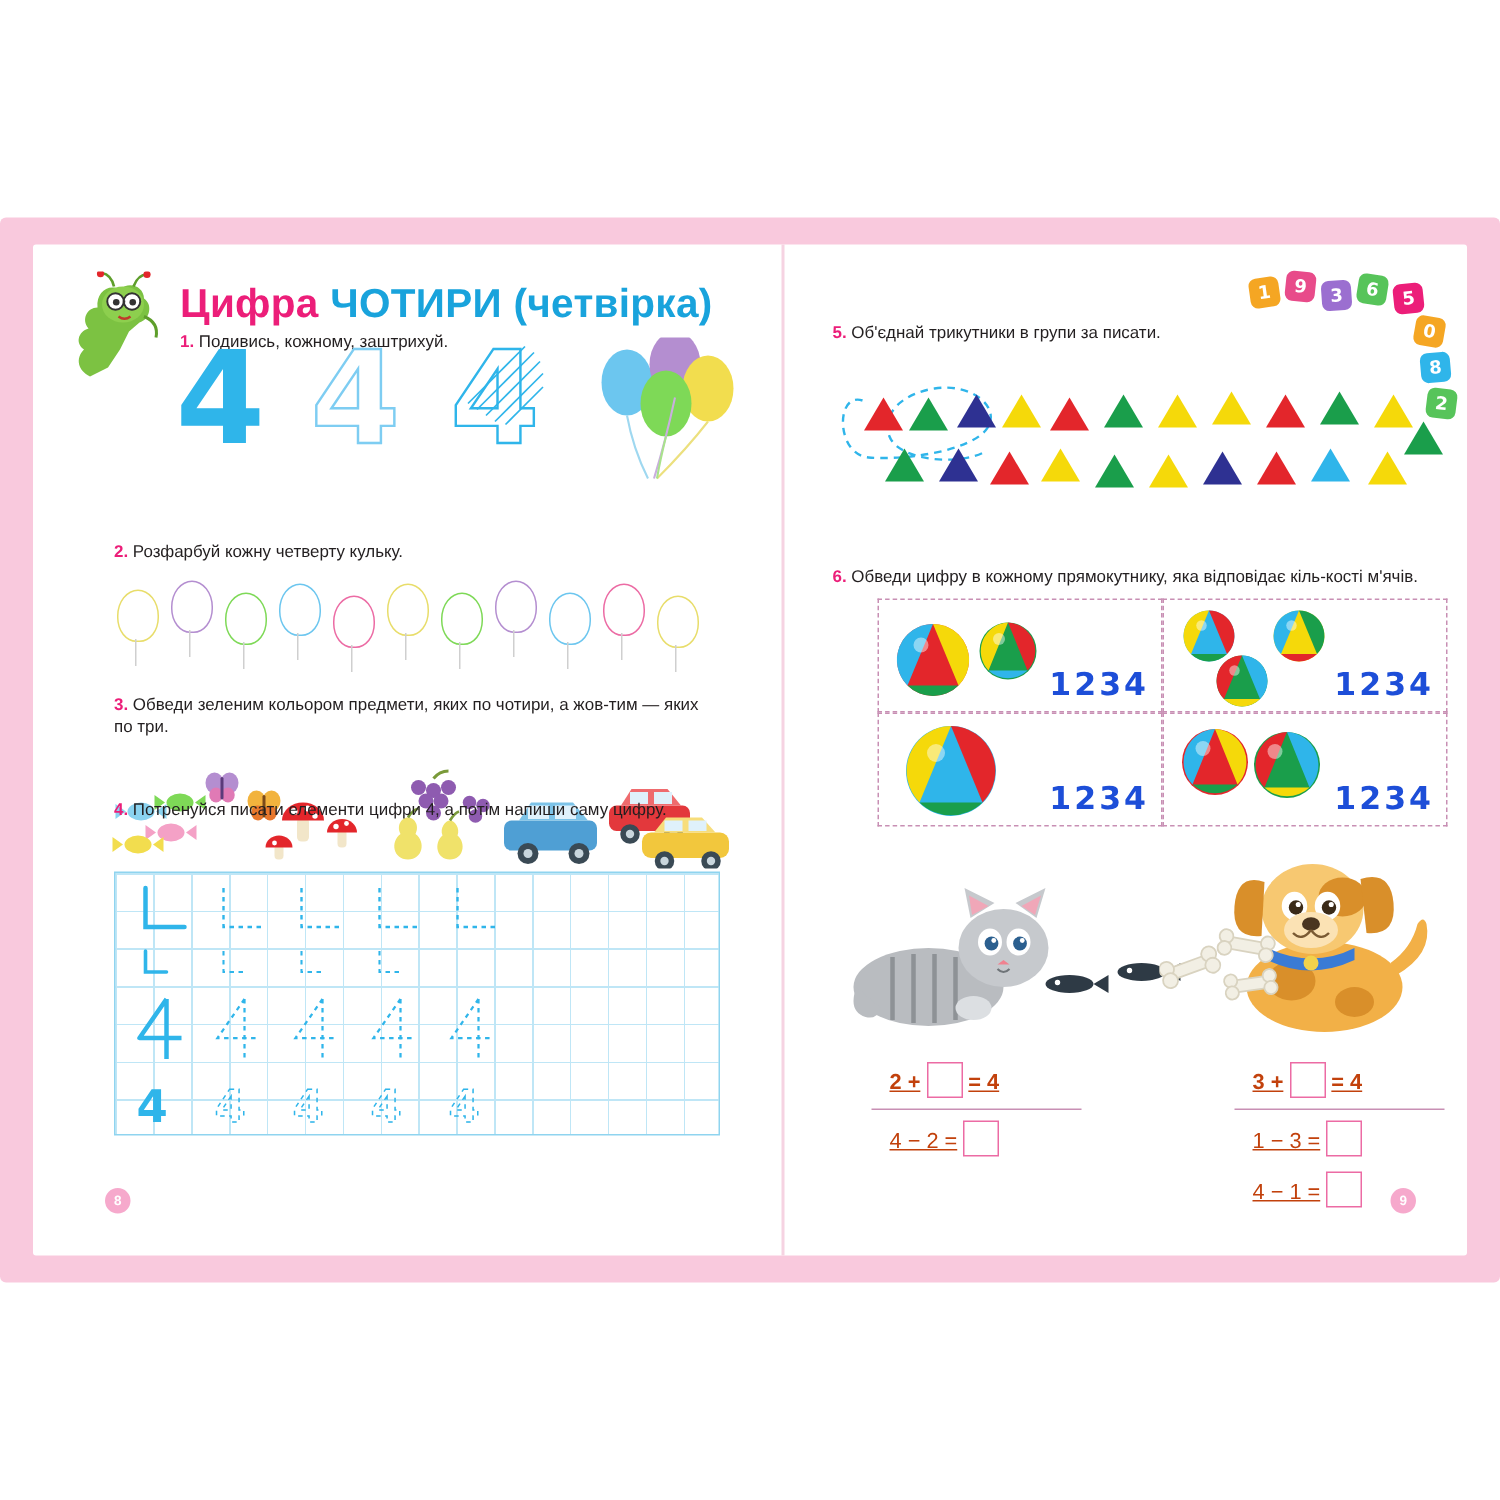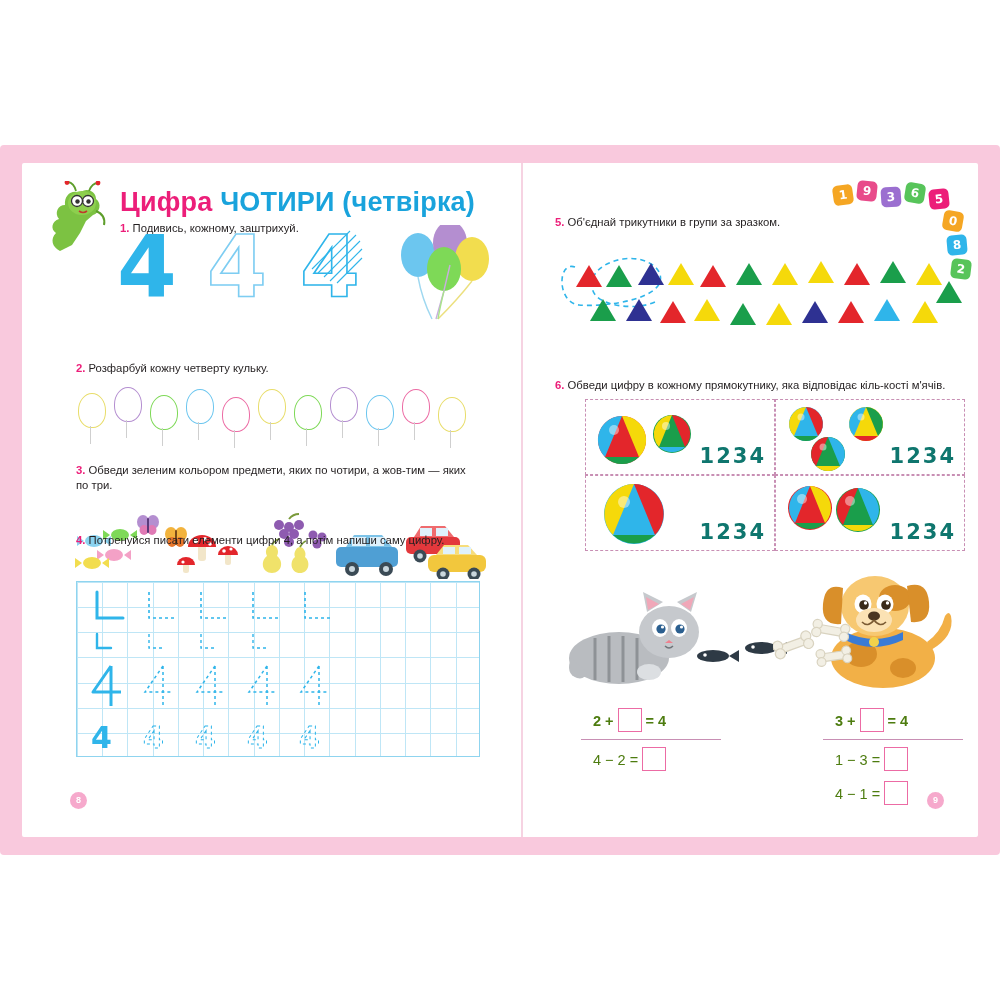--- a/index.html
+++ b/index.html
@@ -68,26 +68,26 @@
     border:1px solid #8fd4ef;
     background:
       repeating-linear-gradient(to right, #bfe6f6 0 1px, transparent 1px 25.25px),
       repeating-linear-gradient(to bottom, #bfe6f6 0 1px, transparent 1px 25.14px);
     box-sizing:border-box;
   }
 
   
   .ballbox{position:absolute;border:1px dashed #c88fb4;box-sizing:border-box;}
   .digits{
-    position:absolute;font-size:21px;font-weight:bold;color:#0f766e;
+    position:absolute;font-size:21px;font-weight:bold;color:#1d4ed8;
     letter-spacing:2px;font-family:"DejaVu Sans",sans-serif;
   }
 
   
-  .eq{position:absolute;font-size:14.5px;color:#4d7c0f;font-weight:bold;white-space:nowrap;}
+  .eq{position:absolute;font-size:14.5px;color:#c2410c;font-weight:bold;white-space:nowrap;text-decoration:underline;}
   .eq.thin{font-weight:normal;}
   .ansbox{display:inline-block;width:22px;height:22px;border:1.6px solid #ec6ba4;vertical-align:-6px;margin:0 4px;}
 
   
   .pgnum{
     position:absolute;width:17px;height:17px;border-radius:50%;
     background:#f6a9cc;color:#ffffff;font-size:9px;font-weight:bold;
     text-align:center;line-height:17px;
   }
 
@@ -340,21 +340,21 @@
       <div class="die" style="left:334px;top:18px;background:#e84b8a;transform:rotate(6deg);">9</div>
       <div class="die" style="left:358px;top:24px;background:#9b6fd0;transform:rotate(-4deg);">3</div>
       <div class="die" style="left:382px;top:20px;background:#57c45a;transform:rotate(9deg);">6</div>
       <div class="die" style="left:406px;top:26px;background:#ec1e79;transform:rotate(-6deg);">5</div>
       <div class="die" style="left:420px;top:48px;background:#f5a623;transform:rotate(10deg);">0</div>
       <div class="die" style="left:424px;top:72px;background:#2fb5ea;transform:rotate(-5deg);">8</div>
       <div class="die" style="left:428px;top:96px;background:#57c45a;transform:rotate(7deg);">2</div>
 
       <div class="task" style="left:32px;top:52px;width:390px;">
         <span class="num">5.</span>
-        <span>Об'єднай трикутники в групи за зразком.</span>
+        <span>Об'єднай трикутники в групи за писати.</span>
       </div>
 
       <div style="position:absolute;left:30px;top:78px;width:420px;height:110px;">
         <svg width="420" height="110">
           <path d="M22 26 C4 20 4 62 26 64 C50 66 92 60 104 46 C116 32 96 14 70 18 C50 21 34 34 40 50 C46 66 86 70 104 60" stroke="#2fb5ea" stroke-width="1.6" fill="none" stroke-dasharray="5 4"></path>
           <g>
             <polygon points="36,24 49,46 23,46" fill="#e3262b"></polygon>
             <polygon points="66,24 79,46 53,46" fill="#1a9e4b"></polygon>
             <polygon points="98,22 111,44 85,44" fill="#2e3192"></polygon>
             <polygon points="128,22 141,44 115,44" fill="#f5d90a"></polygon>

